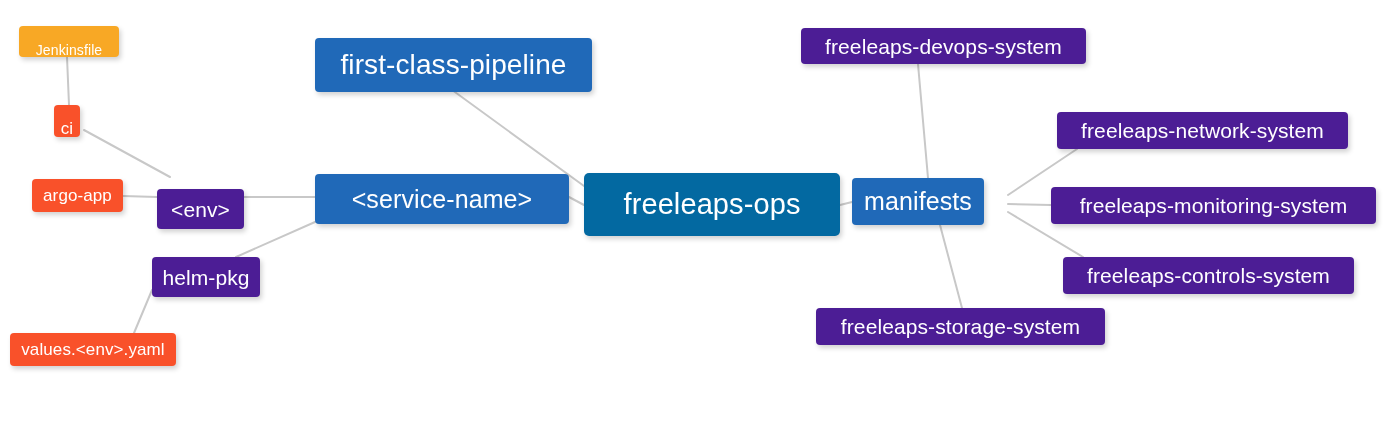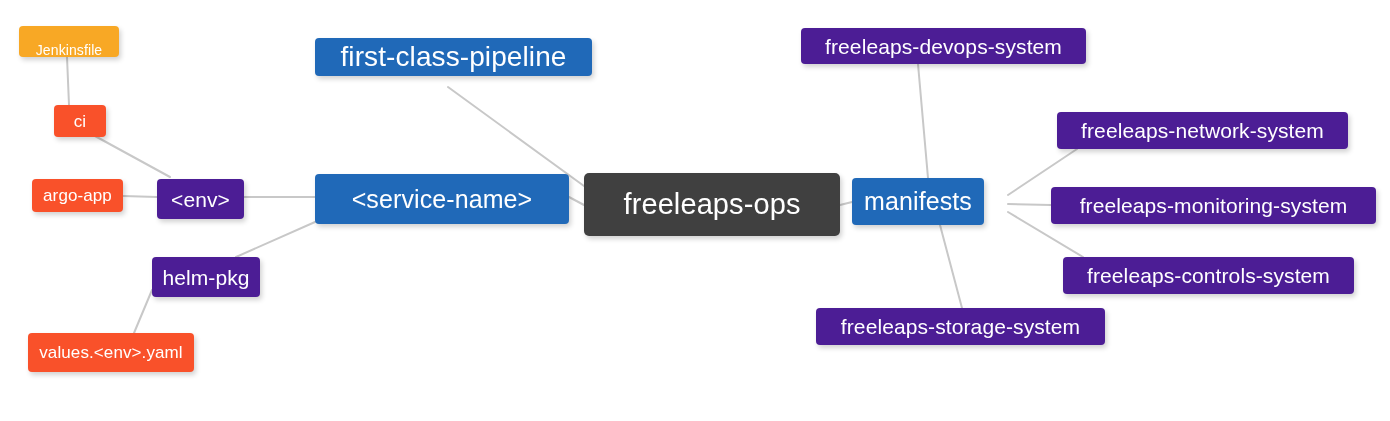--- a/index.html
+++ b/index.html
@@ -33,21 +33,21 @@
     justify-content: center;
     box-sizing: border-box;
     color: #ffffff;
     white-space: nowrap;
     border-radius: 4px;
     box-shadow: 2px 3px 5px rgba(0,0,0,0.18);
     line-height: 1;
     letter-spacing: 0.1px;
   }
   .n-root {
-    background: #404040;
+    background: #0369a1;
     font-size: 29px;
     border-radius: 5px;
   }
   .n-blue {
     background: #2069b8;
   }
   .n-green {
     background: #4c1d95;
   }
   .n-red {
@@ -82,42 +82,42 @@
       <line x1="1008" y1="212" x2="1083" y2="257" stroke="#c8c8c8" stroke-width="2" stroke-linecap="round"></line>
       <line x1="940" y1="225" x2="962" y2="308" stroke="#c8c8c8" stroke-width="2" stroke-linecap="round"></line>
     </svg>
   <div id="node-layer">
       <div class="node n-root" style="left: 584px; top: 173px; width: 256px; height: 63px;">
         <span>freeleaps-ops</span>
       </div>
       <div class="node n-blue s-lg" style="left: 315px; top: 174px; width: 254px; height: 50px;">
         <span>&lt;service-name&gt;</span>
       </div>
-      <div class="node n-blue s-xl" style="left: 315px; top: 38px; width: 277px; height: 38px;">
+      <div class="node n-blue s-xl" style="left: 315px; top: 38px; width: 277px; height: 54px;">
         <span>first-class-pipeline</span>
       </div>
       <div class="node n-blue s-lg" style="left: 852px; top: 178px; width: 132px; height: 47px;">
         <span>manifests</span>
       </div>
-      <div class="node n-green s-md" style="left: 157px; top: 179px; width: 87px; height: 40px;">
+      <div class="node n-green s-md" style="left: 157px; top: 189px; width: 87px; height: 40px;">
         <span>&lt;env&gt;</span>
       </div>
       <div class="node n-green s-md" style="left: 152px; top: 257px; width: 108px; height: 40px;">
         <span>helm-pkg</span>
       </div>
-      <div class="node n-red s-sm" style="left: 54px; top: 105px; width: 52px; height: 32px;">
+      <div class="node n-red s-sm" style="left: 54px; top: 105px; width: 26px; height: 32px; align-items: flex-end;">
         <span>ci</span>
       </div>
       <div class="node n-orange s-xs" style="left: 19px; top: 26px; width: 100px; height: 31px; align-items: flex-end;">
         <span>Jenkinsfile</span>
       </div>
       <div class="node n-red s-sm" style="left: 32px; top: 179px; width: 91px; height: 33px;">
         <span>argo-app</span>
       </div>
-      <div class="node n-red s-sm" style="left: 28px; top: 333px; width: 166px; height: 39px;">
+      <div class="node n-red s-sm" style="left: 10px; top: 333px; width: 166px; height: 33px;">
         <span>values.&lt;env&gt;.yaml</span>
       </div>
       <div class="node n-green s-md" style="left: 801px; top: 28px; width: 285px; height: 36px;">
         <span>freeleaps-devops-system</span>
       </div>
       <div class="node n-green s-md" style="left: 1057px; top: 112px; width: 291px; height: 37px;">
         <span>freeleaps-network-system</span>
       </div>
       <div class="node n-green s-md" style="left: 1051px; top: 187px; width: 325px; height: 37px;">
         <span>freeleaps-monitoring-system</span>

